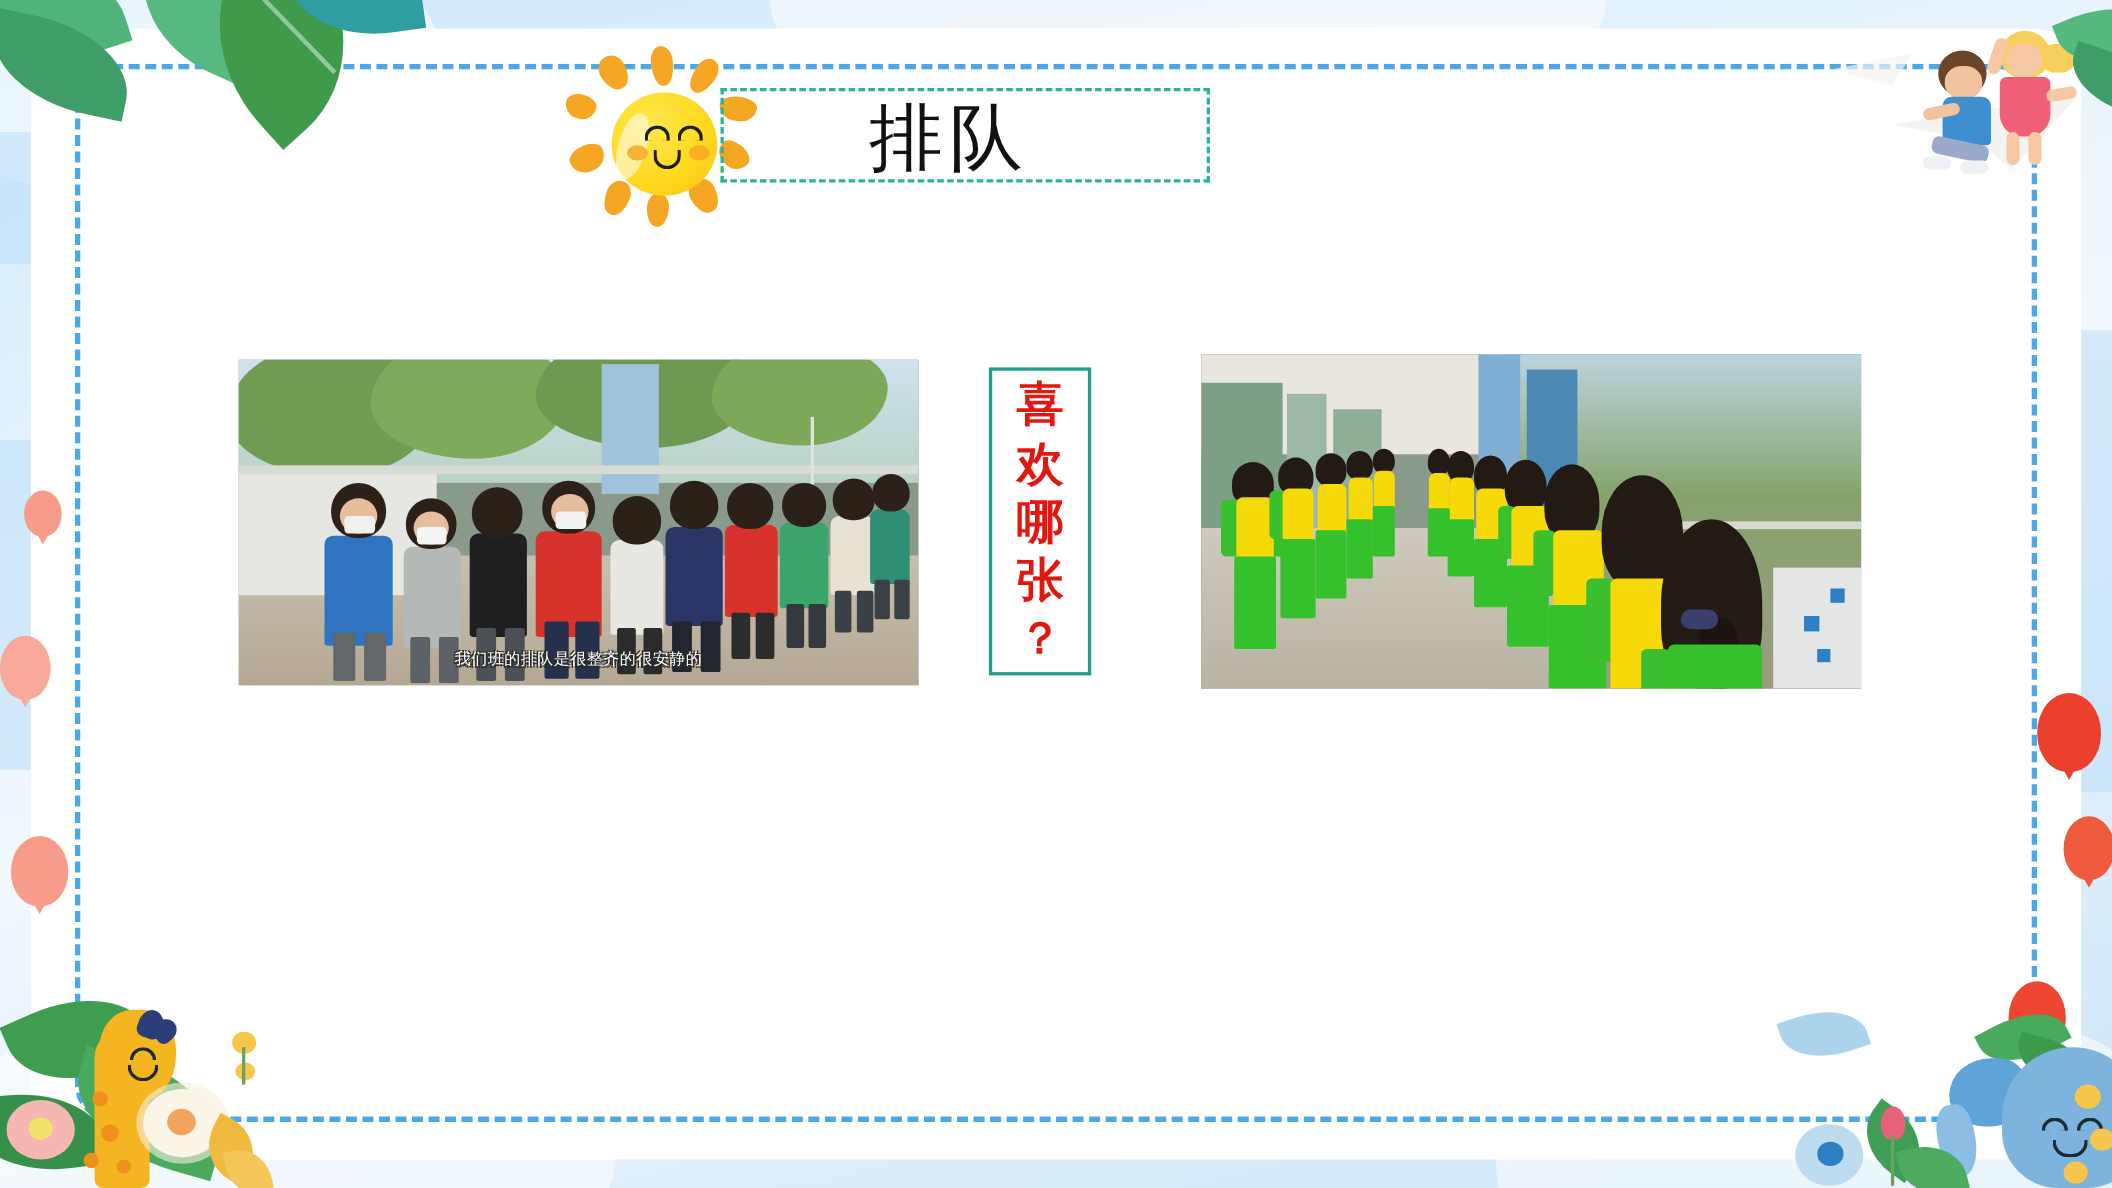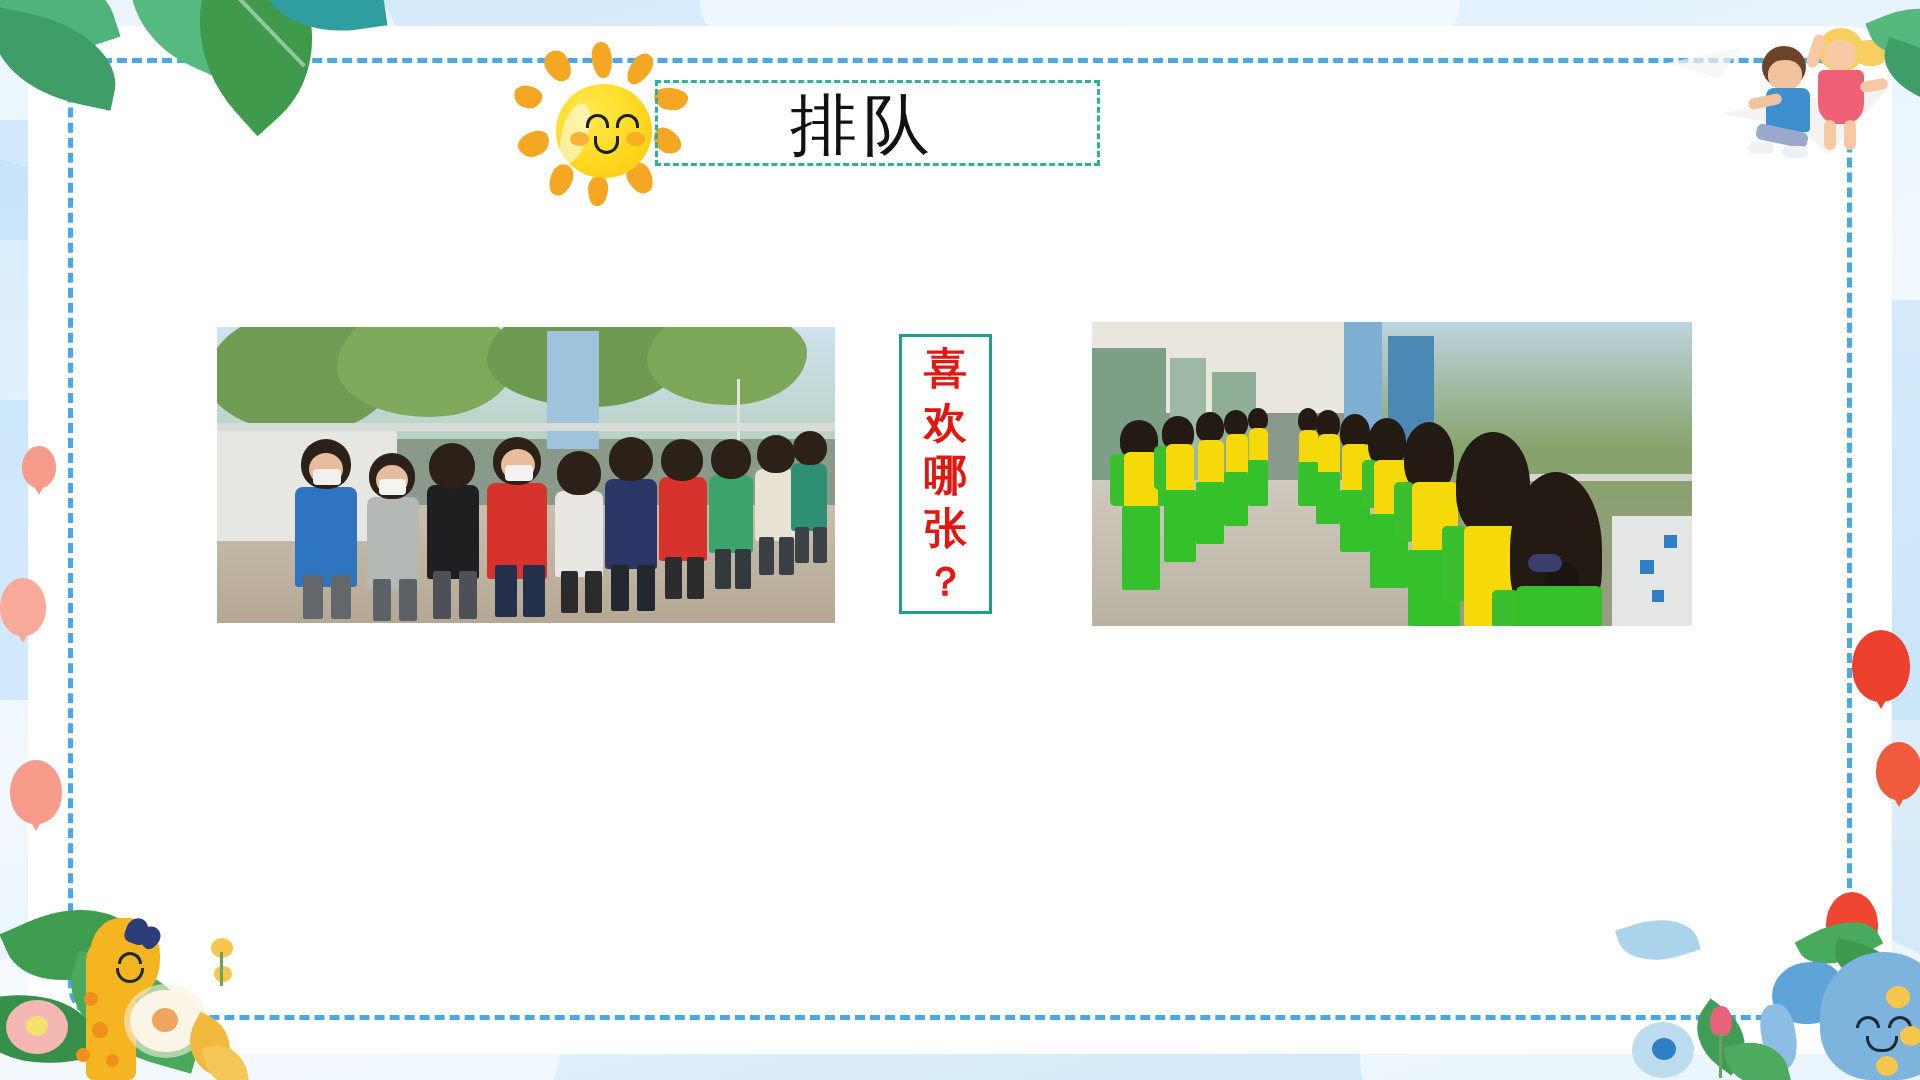--- a/index.html
+++ b/index.html
@@ -230,20 +230,21 @@
     <div class="kid" style="left:538px;top:142px;width:40px;height:72px;background:#e7e2d4;"></div>
     <div class="kid-head" style="left:540px;top:108px;width:38px;height:38px;"></div>
     <div class="leg" style="left:542px;top:210px;width:15px;height:38px;background:#3b4046;"></div>
     <div class="leg" style="left:562px;top:210px;width:15px;height:38px;background:#3b4046;"></div>
 
     <div class="kid" style="left:574px;top:136px;width:36px;height:68px;background:#2f8f74;"></div>
     <div class="kid-head" style="left:576px;top:104px;width:34px;height:34px;"></div>
     <div class="leg" style="left:578px;top:200px;width:14px;height:36px;background:#3c4148;"></div>
     <div class="leg" style="left:596px;top:200px;width:14px;height:36px;background:#3c4148;"></div>
 
+    <div class="caption">我们班的排队是很整齐的很安静的</div>
   </div>
 
   <div class="photo" id="photo-right">
     <div class="cor-outside"></div>
     <div class="cor-ceiling"></div>
     <div class="cor-glass" style="left:0;top:26px;width:74px;height:190px;background:#7d9f86;"></div>
     <div class="cor-glass" style="left:78px;top:36px;width:36px;height:150px;background:#9db8a4;"></div>
     <div class="cor-glass" style="left:120px;top:50px;width:44px;height:120px;background:#8fae98;"></div>
     <div class="cor-pillar" style="left:252px;top:0;width:38px;height:170px;background:#7fb0d4;"></div>
     <div class="cor-pillar" style="left:296px;top:14px;width:46px;height:138px;background:#4c88b4;"></div>

